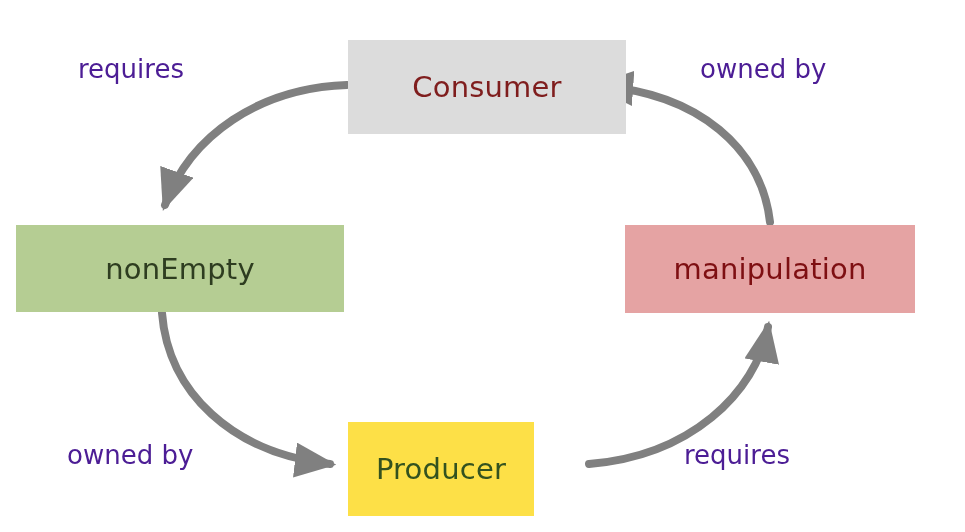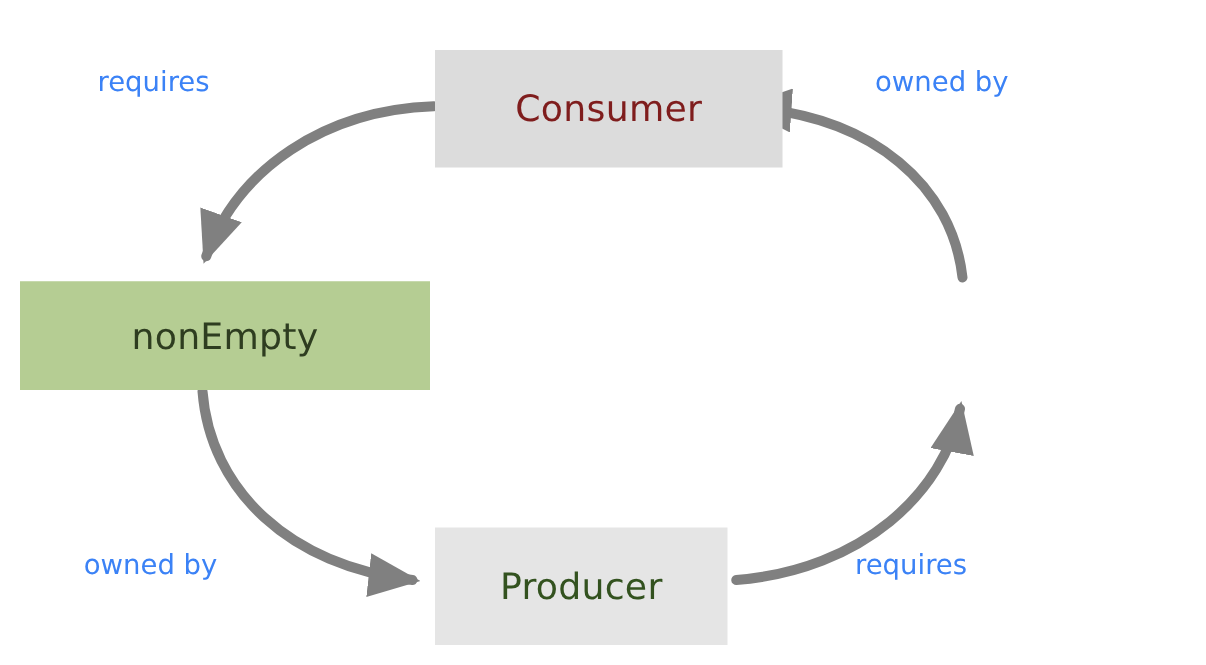--- a/index.html
+++ b/index.html
@@ -37,45 +37,45 @@
     left: 348px;
     top: 40px;
     width: 278px;
     height: 94px;
     background: #dcdcdc;
     color: #7f1d1d;
   }
   .node-producer {
     left: 348px;
     top: 422px;
-    width: 234px;
+    width: 186px;
     height: 94px;
-    background: #e5e5e5;
+    background: #fde047;
     color: #33521f;
   }
   .node-nonempty {
     left: 16px;
     top: 225px;
     width: 328px;
     height: 87px;
     background: #b5cd93;
     color: #2e3d20;
   }
   .node-manipulation {
     left: 625px;
     top: 225px;
     width: 290px;
     height: 88px;
     background: #e5a3a3;
     color: #7e0f12;
   }
   .edge-label {
     position: absolute;
-    font-size: 22px;
-    color: #3b82f6;
+    font-size: 26px;
+    color: #4c1d95;
     white-space: nowrap;
     z-index: 3;
   }
   .lbl-requires-tl { left: 78px;  top: 54px; }
   .lbl-ownedby-tr  { left: 700px; top: 54px; }
   .lbl-ownedby-bl  { left: 67px;  top: 440px; }
   .lbl-requires-br { left: 684px; top: 440px; }
 </style>
 </head>
 <body>
@@ -99,20 +99,23 @@
   </svg>
 
   <div class="node node-consumer">
     <span>Consumer</span>
   </div>
 
   <div class="node node-nonempty">
     <span>nonEmpty</span>
   </div>
 
+  <div class="node node-manipulation">
+    <span>manipulation</span>
+  </div>
 
   <div class="node node-producer">
     <span>Producer</span>
   </div>
 
   <div class="edge-label lbl-requires-tl">requires</div>
 
   <div class="edge-label lbl-ownedby-bl">owned by</div>
 
   <div class="edge-label lbl-requires-br">requires</div>

